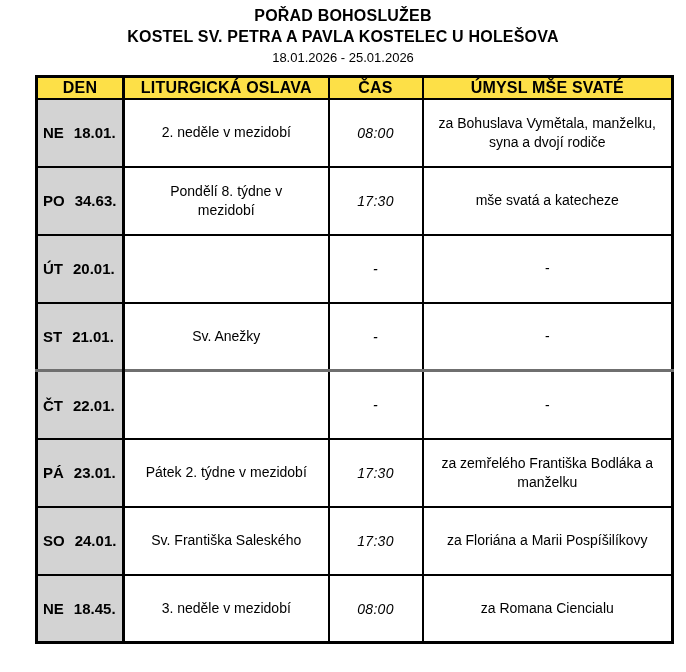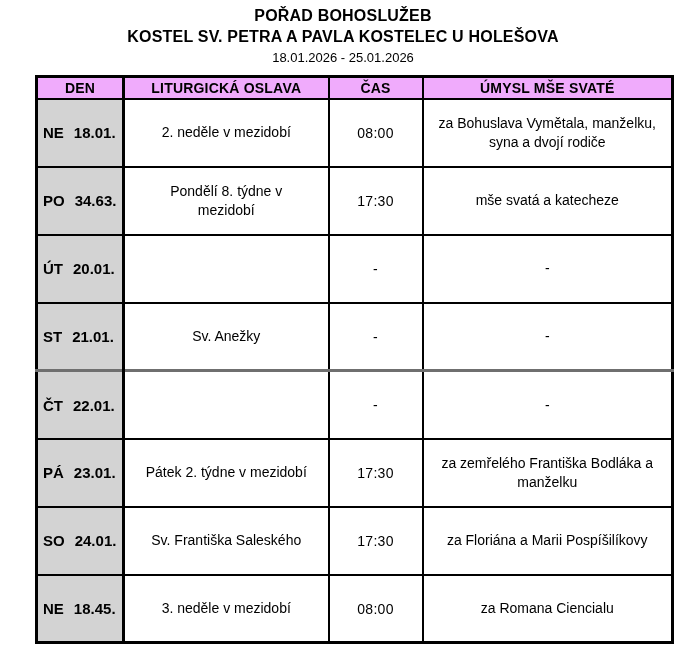--- a/index.html
+++ b/index.html
@@ -26,23 +26,23 @@
     width: 636px;
     margin-left: 35px;
     margin-top: 9px;
     border: 3px solid #000000;
   }
   .schedule th, .schedule td {
     border: 2px solid #000000;
     overflow: hidden;
   }
   .schedule th {
-    background: #f0abfc;
+    background: #fde047;
     height: 22px;
-    font-size: 14px;
+    font-size: 16px;
     font-weight: bold;
     text-align: center;
     letter-spacing: 0.2px;
   }
   .schedule td { height: 68px; font-size: 14px; text-align: center; vertical-align: middle; }
 
   .schedule td.day-cell {
     background: #d3d3d3;
     border-right: 3px solid #000000;
     text-align: left;
@@ -51,21 +51,21 @@
   .day-inner {
     display: flex;
     align-items: flex-end;
     gap: 10px;
     padding-left: 5px;
     font-size: 15px;
     font-weight: bold;
     white-space: nowrap;
   }
   .celebration-cell, .intention-cell { white-space: pre-line; padding: 0 4px; line-height: 1.35; }
-  .time-cell { letter-spacing: 0.3px; }
+  .time-cell { letter-spacing: 0.3px; font-style: italic; }
 
   tr.thick-top td { border-top: 3px solid #6f6f6f; }
 </style>
 </head>
 <body>
 
 <div class="header-block">
   <div class="title-line">POŘAD BOHOSLUŽEB</div>
   <div class="subtitle-line">KOSTEL SV. PETRA A PAVLA KOSTELEC U HOLEŠOVA</div>
   <div class="date-line">18.01.2026 - 25.01.2026</div>

